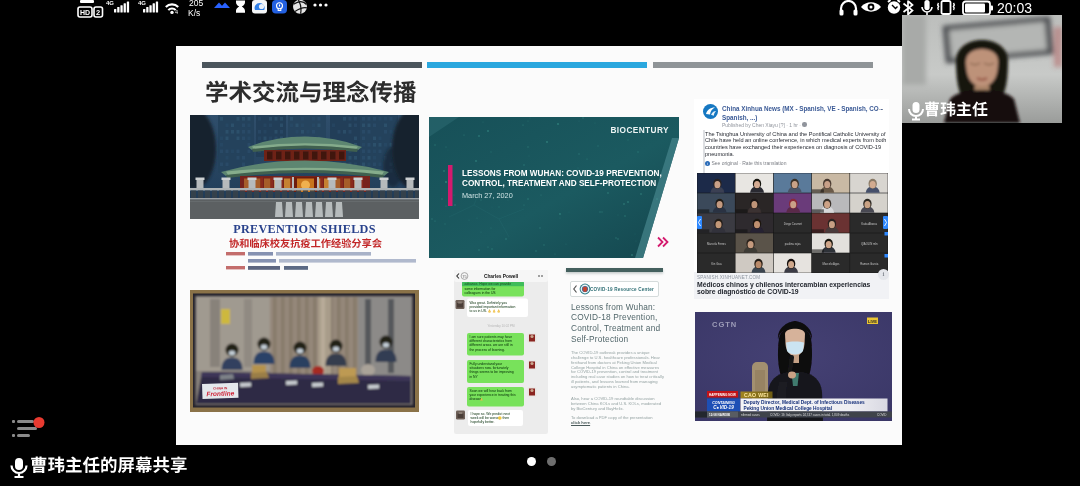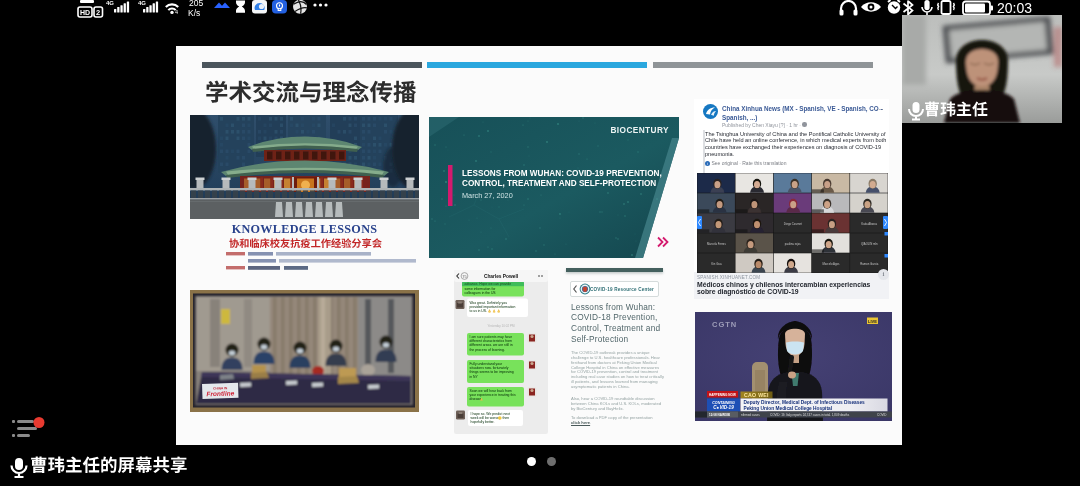--- a/index.html
+++ b/index.html
@@ -401,21 +401,21 @@
         <rect x="0" y="84.5" width="229" height="19.5" fill="#5c6062"></rect>
         <rect x="0" y="86" width="229" height="0.8" fill="#6a6e71"></rect>
         <path d="M86 87 L92 87 L93 102 L85 102 Z" fill="#c6cbcc" opacity="0.85"></path>
         <path d="M96 87 L102 87 L103 102 L95 102 Z" fill="#c6cbcc" opacity="0.85"></path>
         <path d="M106 87 L112 87 L113 102 L105 102 Z" fill="#c6cbcc" opacity="0.85"></path>
         <path d="M116 87 L122 87 L123 102 L115 102 Z" fill="#c6cbcc" opacity="0.85"></path>
         <path d="M126 87 L132 87 L133 102 L125 102 Z" fill="#c6cbcc" opacity="0.85"></path>
         <path d="M136 87 L142 87 L143 102 L135 102 Z" fill="#c6cbcc" opacity="0.85"></path>
         <path d="M146 87 L152 87 L153 102 L145 102 Z" fill="#c6cbcc" opacity="0.85"></path>
       </svg>
-<div class="abs" style="left:14px;top:176px;width:229px;text-align:center;font-family:'Liberation Serif',serif;font-weight:bold;font-size:12.2px;letter-spacing:0.3px;color:#29428c;">KNOWLEDGE LESSONS</div>
+<div class="abs" style="left:14px;top:176px;width:229px;text-align:center;font-family:'Liberation Serif',serif;font-weight:bold;font-size:12.2px;letter-spacing:0.3px;color:#29428c;">PREVENTION SHIELDS</div>
 <svg style="position:absolute;left:52.5px;top:191.5px" width="153" height="13" viewBox="0 -9.0 153 13">
         <path d="M3.7 -4.9C3.5 -4.0 3.2 -3.0 2.8 -2.5C3.0 -2.3 3.5 -2.0 3.7 -1.9C4.2 -2.5 4.5 -3.6 4.8 -4.7ZM1.4 -8.7V-6.3H0.4V-5.1H1.4V0.9H2.6V-5.1H3.5V-6.3H2.6V-8.7ZM5.3 -8.6V-6.8H3.8V-5.6H5.3C5.3 -3.7 4.8 -1.5 2.8 0.1C3.1 0.3 3.6 0.7 3.8 0.9C6.0 -0.9 6.4 -3.5 6.5 -5.6H7.4C7.4 -2.1 7.3 -0.8 7.0 -0.5C6.9 -0.4 6.8 -0.3 6.7 -0.3C6.5 -0.3 6.0 -0.3 5.5 -0.4C5.7 -0.1 5.8 0.4 5.9 0.8C6.4 0.8 6.9 0.8 7.3 0.8C7.6 0.7 7.9 0.6 8.1 0.2C8.4 -0.2 8.5 -1.2 8.6 -3.9C8.8 -3.0 8.9 -2.2 9.0 -1.6L10.1 -1.9C9.9 -2.6 9.6 -3.9 9.3 -4.9L8.6 -4.7L8.6 -6.2C8.6 -6.4 8.6 -6.8 8.6 -6.8H6.5V-8.6Z M15.5 -7.7V0.4H16.7V-0.4H18.3V0.3H19.6V-7.7ZM16.7 -1.6V-6.5H18.3V-1.6ZM14.4 -8.6C13.5 -8.2 12.0 -7.9 10.7 -7.7C10.8 -7.4 11.0 -7.0 11.0 -6.7C11.5 -6.8 12.0 -6.9 12.5 -6.9V-5.6H10.6V-4.5H12.2C11.8 -3.4 11.1 -2.2 10.4 -1.4C10.6 -1.1 10.9 -0.7 11.0 -0.3C11.6 -0.9 12.1 -1.8 12.5 -2.7V0.9H13.7V-2.9C14.0 -2.4 14.4 -1.9 14.6 -1.5L15.3 -2.6C15.0 -2.8 14.1 -3.9 13.7 -4.3V-4.5H15.2V-5.6H13.7V-7.2C14.2 -7.3 14.8 -7.5 15.2 -7.6Z M21.0 -7.5V-0.3H22.2V-7.5ZM26.3 -5.6C26.9 -5.1 27.7 -4.4 28.1 -4.0L28.9 -4.9C28.5 -5.3 27.8 -5.9 27.1 -6.3ZM25.7 -8.7C25.4 -7.4 24.8 -6.1 24.0 -5.2V-8.5H22.8V0.8H24.0V-5.0C24.3 -4.9 24.8 -4.6 25.0 -4.4C25.4 -4.9 25.8 -5.6 26.2 -6.4H30.2V-7.6H26.6C26.7 -7.9 26.8 -8.2 26.9 -8.5ZM26.8 -0.7H25.9V-2.7H26.8ZM27.9 -0.7V-2.7H28.8V-0.7ZM24.7 -3.9V0.9H25.9V0.4H28.8V0.9H30.0V-3.9Z M36.0 -6.1V-4.8H33.3V-3.7H35.5C34.9 -2.5 33.8 -1.3 32.6 -0.7C32.9 -0.5 33.3 -0.0 33.5 0.3C34.4 -0.4 35.3 -1.3 36.0 -2.4V0.9H37.3V-2.4C38.0 -1.4 38.9 -0.5 39.7 0.1C39.9 -0.2 40.3 -0.6 40.6 -0.9C39.5 -1.5 38.4 -2.6 37.7 -3.7H40.2V-4.8H37.3V-6.1ZM35.2 -8.4C35.3 -8.1 35.5 -7.8 35.6 -7.5H31.7V-4.9C31.7 -3.4 31.6 -1.3 30.8 0.2C31.1 0.3 31.6 0.7 31.8 0.9C32.7 -0.7 32.9 -3.2 32.9 -4.9V-6.3H40.3V-7.5H37.1C37.0 -7.9 36.7 -8.4 36.4 -8.8Z M48.4 -4.3C48.2 -3.6 47.9 -3.0 47.6 -2.5C47.2 -3.0 46.9 -3.6 46.6 -4.2L46.0 -4.1C46.5 -4.6 46.9 -5.1 47.2 -5.6L46.1 -6.1C45.7 -5.4 45.1 -4.6 44.4 -4.1C44.7 -3.9 45.1 -3.6 45.3 -3.3L45.7 -3.7C46.0 -2.9 46.3 -2.2 46.8 -1.6C46.1 -0.9 45.3 -0.4 44.3 -0.0C44.6 0.2 45.0 0.7 45.1 0.9C46.1 0.5 46.9 0.0 47.6 -0.6C48.2 0.0 49.0 0.5 50.0 0.9C50.2 0.5 50.6 0.0 50.8 -0.3C49.9 -0.5 49.1 -1.0 48.4 -1.6C48.9 -2.2 49.2 -3.0 49.5 -3.8C49.6 -3.7 49.7 -3.5 49.8 -3.4L50.7 -4.2C50.3 -4.8 49.6 -5.5 49.0 -6.1H50.6V-7.2H47.8L48.4 -7.5C48.3 -7.9 48.0 -8.4 47.7 -8.8L46.6 -8.4C46.8 -8.0 47.1 -7.6 47.2 -7.2H44.9V-6.1H48.7L48.0 -5.5C48.5 -5.1 49.0 -4.5 49.4 -4.0ZM42.5 -8.7V-6.7H41.3V-5.5H42.3C42.1 -4.3 41.6 -2.8 41.0 -2.0C41.2 -1.7 41.4 -1.1 41.6 -0.8C41.9 -1.4 42.3 -2.3 42.5 -3.2V0.9H43.6V-3.6C43.9 -3.1 44.1 -2.6 44.2 -2.3L44.9 -3.2C44.7 -3.5 43.9 -4.8 43.6 -5.2V-5.5H44.7V-6.7H43.6V-8.7Z M54.2 -8.7C54.2 -8.4 54.2 -7.8 54.1 -7.2H51.6V-6.0H54.0C53.7 -4.1 53.0 -1.8 51.2 -0.3C51.7 -0.1 52.0 0.2 52.3 0.5C53.4 -0.5 54.1 -1.8 54.6 -3.2C55.0 -2.4 55.4 -1.8 55.9 -1.2C55.2 -0.7 54.4 -0.4 53.5 -0.1C53.8 0.1 54.0 0.6 54.2 0.9C55.2 0.6 56.1 0.2 56.9 -0.4C57.8 0.2 58.8 0.6 60.0 0.9C60.2 0.5 60.6 0.0 60.8 -0.2C59.7 -0.4 58.7 -0.8 57.9 -1.3C58.7 -2.1 59.3 -3.2 59.7 -4.6L58.9 -5.0L58.6 -4.9H55.0C55.1 -5.3 55.2 -5.6 55.2 -6.0H60.5V-7.2H55.4C55.4 -7.8 55.4 -8.3 55.5 -8.7ZM56.9 -2.0C56.3 -2.5 55.9 -3.1 55.5 -3.7H58.1C57.8 -3.1 57.4 -2.5 56.9 -2.0Z M62.9 -8.7V-6.7H61.6V-5.6H62.9V-3.8C62.3 -3.6 61.8 -3.5 61.4 -3.4L61.7 -2.3L62.9 -2.6V-0.4C62.9 -0.3 62.8 -0.3 62.7 -0.3C62.5 -0.3 62.1 -0.3 61.7 -0.3C61.8 0.0 62.0 0.5 62.0 0.8C62.8 0.8 63.3 0.8 63.6 0.6C63.9 0.4 64.0 0.1 64.0 -0.4V-2.9L65.2 -3.2L65.1 -4.3L64.0 -4.0V-5.6H65.1V-6.7H64.0V-8.7ZM66.9 -8.5C67.1 -8.0 67.3 -7.4 67.4 -7.0H65.3V-5.9H71.1V-7.0H67.8L68.7 -7.3C68.6 -7.7 68.3 -8.3 68.1 -8.8ZM66.0 -5.0V-3.2C66.0 -2.1 65.8 -0.8 64.4 0.1C64.6 0.2 65.0 0.7 65.2 1.0C66.9 -0.0 67.2 -1.8 67.2 -3.2V-3.9H68.6V-0.6C68.6 0.2 68.7 0.4 68.9 0.6C69.0 0.8 69.3 0.8 69.6 0.8C69.7 0.8 70.0 0.8 70.1 0.8C70.3 0.8 70.6 0.8 70.8 0.7C70.9 0.6 71.0 0.4 71.1 0.1C71.2 -0.1 71.2 -0.8 71.2 -1.3C70.9 -1.4 70.5 -1.6 70.3 -1.8C70.3 -1.2 70.3 -0.8 70.3 -0.6C70.3 -0.4 70.3 -0.3 70.2 -0.3C70.2 -0.2 70.1 -0.2 70.1 -0.2C70.1 -0.2 70.0 -0.2 70.0 -0.2C69.9 -0.2 69.9 -0.2 69.8 -0.3C69.8 -0.3 69.8 -0.4 69.8 -0.7V-5.0Z M76.4 -8.4C76.5 -8.2 76.7 -7.9 76.8 -7.6H73.2V-5.7C73.1 -6.0 72.8 -6.5 72.6 -6.8L71.6 -6.4C72.0 -5.8 72.3 -5.0 72.5 -4.5L73.2 -4.9V-4.5L73.2 -3.7C72.6 -3.4 72.0 -3.1 71.6 -2.9L72.0 -1.8L73.1 -2.5C73.0 -1.5 72.6 -0.5 72.0 0.2C72.3 0.4 72.8 0.7 73.0 1.0C74.1 -0.3 74.4 -2.2 74.4 -3.8C74.6 -3.6 74.8 -3.3 75.0 -3.1H74.9V-2.1H75.5L75.1 -2.0C75.5 -1.4 75.9 -0.9 76.3 -0.5C75.7 -0.3 75.0 -0.2 74.2 -0.1C74.4 0.2 74.6 0.6 74.7 0.9C75.7 0.8 76.6 0.5 77.5 0.2C78.3 0.6 79.3 0.8 80.4 0.9C80.6 0.6 80.9 0.1 81.1 -0.1C80.2 -0.2 79.4 -0.3 78.7 -0.5C79.4 -1.1 80.0 -1.8 80.4 -2.8L79.7 -3.1L79.5 -3.1H75.4C76.5 -3.6 76.7 -4.3 76.8 -5.0H78.4V-4.8C78.4 -3.8 78.6 -3.3 79.6 -3.3C79.8 -3.3 80.2 -3.3 80.3 -3.3C80.5 -3.3 80.8 -3.4 81.0 -3.4C80.9 -3.7 80.9 -4.2 80.9 -4.5C80.7 -4.5 80.5 -4.4 80.3 -4.4C80.2 -4.4 79.8 -4.4 79.7 -4.4C79.6 -4.4 79.5 -4.5 79.5 -4.8V-6.1H75.6V-5.2C75.6 -4.7 75.5 -4.3 74.4 -3.9L74.4 -4.5V-6.5H81.3V-7.6H78.1C78.0 -7.9 77.8 -8.4 77.7 -8.7ZM78.7 -2.1C78.4 -1.7 78.0 -1.3 77.5 -1.0C77.0 -1.3 76.6 -1.7 76.3 -2.1Z M82.1 -1.0V0.2H91.4V-1.0H87.4V-6.3H90.8V-7.6H82.6V-6.3H86.0V-1.0Z M97.1 -8.6C96.6 -7.1 95.8 -5.6 94.9 -4.7C95.1 -4.5 95.6 -4.1 95.8 -3.8C96.3 -4.4 96.7 -5.1 97.2 -5.8H97.5V0.9H98.8V-1.4H101.6V-2.5H98.8V-3.7H101.5V-4.8H98.8V-5.8H101.7V-7.0H97.7C97.9 -7.4 98.1 -7.8 98.2 -8.3ZM94.4 -8.6C93.8 -7.2 93.0 -5.7 92.0 -4.8C92.2 -4.5 92.6 -3.8 92.7 -3.5C92.9 -3.7 93.1 -4.0 93.3 -4.2V0.9H94.6V-6.1C94.9 -6.8 95.3 -7.5 95.5 -8.3Z M102.3 -0.8 102.5 0.4C103.5 0.2 104.8 -0.2 105.9 -0.5L105.8 -1.6C104.5 -1.3 103.2 -0.9 102.3 -0.8ZM102.6 -4.2C102.8 -4.3 103.0 -4.4 103.9 -4.5C103.6 -4.0 103.3 -3.7 103.1 -3.5C102.8 -3.2 102.5 -2.9 102.3 -2.9C102.4 -2.5 102.6 -2.0 102.7 -1.7C102.9 -1.9 103.4 -2.0 105.9 -2.5C105.9 -2.8 105.9 -3.2 105.9 -3.6L104.4 -3.3C105.1 -4.1 105.8 -5.0 106.4 -5.9L105.3 -6.6C105.1 -6.3 104.9 -5.9 104.7 -5.6L103.7 -5.5C104.3 -6.3 104.9 -7.3 105.3 -8.2L104.1 -8.7C103.7 -7.5 103.0 -6.3 102.8 -6.0C102.6 -5.6 102.4 -5.4 102.2 -5.3C102.3 -5.0 102.5 -4.4 102.6 -4.2ZM106.3 -8.2V-7.1H109.5C108.6 -5.9 107.2 -5.1 105.6 -4.6C105.9 -4.4 106.2 -3.9 106.4 -3.6C107.3 -3.9 108.1 -4.3 108.9 -4.8C109.8 -4.4 110.8 -3.9 111.3 -3.5L112.0 -4.5C111.5 -4.8 110.6 -5.3 109.8 -5.6C110.5 -6.2 111.0 -6.9 111.4 -7.8L110.5 -8.2L110.3 -8.2ZM106.4 -3.4V-2.3H108.3V-0.4H105.8V0.7H111.9V-0.4H109.5V-2.3H111.4V-3.4Z M112.4 -1.7 112.6 -0.8C113.4 -0.9 114.3 -1.2 115.1 -1.4L115.0 -2.3C114.1 -2.0 113.1 -1.8 112.4 -1.7ZM116.9 -3.6C117.1 -2.8 117.4 -1.8 117.4 -1.1L118.4 -1.4C118.3 -2.1 118.1 -3.0 117.8 -3.8ZM118.7 -3.8C118.8 -3.1 119.0 -2.1 119.1 -1.4L120.0 -1.6C120.0 -2.2 119.8 -3.2 119.6 -4.0ZM113.1 -6.6C113.0 -5.4 112.9 -3.9 112.8 -3.0H115.4C115.3 -1.2 115.2 -0.4 115.0 -0.2C114.9 -0.1 114.9 -0.1 114.7 -0.1C114.5 -0.1 114.1 -0.1 113.6 -0.2C113.8 0.1 113.9 0.5 113.9 0.8C114.4 0.8 114.9 0.8 115.2 0.8C115.5 0.8 115.7 0.7 115.9 0.4C116.2 0.1 116.4 -0.9 116.5 -3.5C116.5 -3.6 116.5 -3.9 116.5 -3.9H115.7C115.9 -5.1 116.0 -6.9 116.1 -8.3H112.7V-7.3H115.0C114.9 -6.1 114.8 -4.8 114.7 -3.9H113.9C114.0 -4.7 114.1 -5.7 114.1 -6.5ZM119.0 -7.0C119.5 -6.5 120.0 -6.0 120.5 -5.5H117.8C118.2 -6.0 118.6 -6.5 119.0 -7.0ZM118.9 -8.8C118.2 -7.5 117.1 -6.3 115.9 -5.6C116.1 -5.3 116.4 -4.8 116.6 -4.6C116.9 -4.8 117.3 -5.1 117.6 -5.4V-4.5H120.8V-5.3C121.1 -5.0 121.4 -4.8 121.7 -4.6C121.8 -4.9 122.0 -5.5 122.2 -5.8C121.3 -6.3 120.3 -7.2 119.6 -7.9L119.9 -8.4ZM116.6 -0.6V0.5H122.0V-0.6H120.7C121.2 -1.5 121.6 -2.7 122.0 -3.7L120.9 -3.9C120.6 -2.9 120.2 -1.5 119.7 -0.6Z M129.4 -8.6 128.3 -8.1C128.8 -7.0 129.6 -5.9 130.3 -4.9H124.9C125.7 -5.8 126.4 -7.0 126.9 -8.2L125.5 -8.5C125.0 -7.0 123.9 -5.6 122.7 -4.7C123.0 -4.5 123.5 -4.0 123.8 -3.7C124.0 -3.9 124.2 -4.1 124.4 -4.3V-3.7H126.0C125.8 -2.2 125.3 -0.9 123.0 -0.1C123.3 0.1 123.6 0.6 123.8 0.9C126.4 -0.0 127.1 -1.8 127.3 -3.7H129.5C129.4 -1.6 129.3 -0.7 129.1 -0.5C128.9 -0.4 128.8 -0.4 128.7 -0.4C128.4 -0.4 127.9 -0.4 127.3 -0.4C127.5 -0.1 127.7 0.4 127.7 0.8C128.3 0.8 128.9 0.8 129.3 0.8C129.6 0.7 129.9 0.6 130.2 0.3C130.5 -0.1 130.7 -1.3 130.8 -4.4V-4.4C131.0 -4.2 131.2 -4.0 131.3 -3.8C131.6 -4.2 132.0 -4.6 132.3 -4.9C131.3 -5.7 130.0 -7.3 129.4 -8.6Z M135.6 -5.6H139.8V-5.0H135.6ZM134.4 -6.4V-4.2H141.1V-6.4ZM140.3 -3.8 139.9 -3.8H134.1V-2.8H138.3C137.9 -2.7 137.5 -2.5 137.0 -2.4L137.0 -2.0H133.1V-0.9H137.0V-0.3C137.0 -0.1 137.0 -0.1 136.8 -0.1C136.6 -0.1 135.8 -0.1 135.2 -0.1C135.4 0.2 135.5 0.6 135.6 0.9C136.5 0.9 137.2 0.9 137.7 0.8C138.1 0.6 138.3 0.4 138.3 -0.2V-0.9H142.3V-2.0H138.5C139.5 -2.3 140.5 -2.7 141.3 -3.1L140.5 -3.8ZM136.8 -8.5C136.9 -8.3 136.9 -8.1 137.0 -7.9H133.2V-6.9H142.1V-7.9H138.4C138.3 -8.2 138.2 -8.5 138.0 -8.7Z M144.4 0.7C144.9 0.5 145.6 0.5 150.7 0.1C150.9 0.4 151.1 0.7 151.2 0.9L152.3 0.2C151.8 -0.5 150.9 -1.6 150.0 -2.4L149.0 -1.8C149.2 -1.6 149.5 -1.3 149.8 -0.9L146.3 -0.7C146.8 -1.3 147.4 -1.8 147.9 -2.4H152.2V-3.6H143.7V-2.4H146.2C145.6 -1.7 145.1 -1.2 144.8 -1.0C144.5 -0.7 144.3 -0.6 144.0 -0.5C144.1 -0.2 144.4 0.5 144.4 0.7ZM147.9 -8.7C146.9 -7.4 145.0 -6.2 143.1 -5.4C143.4 -5.2 143.8 -4.6 144.0 -4.3C144.5 -4.6 145.0 -4.8 145.5 -5.2V-4.5H150.3V-5.2C150.8 -4.9 151.4 -4.7 151.9 -4.4C152.1 -4.8 152.5 -5.3 152.8 -5.5C151.2 -6.0 149.6 -6.9 148.6 -7.8L149.0 -8.2ZM146.2 -5.6C146.8 -6.0 147.4 -6.5 147.9 -7.0C148.4 -6.5 149.1 -6.0 149.7 -5.6Z" fill="#c22728"></path>
       </svg>
 <svg class="abs" style="left:50px;top:205px" width="200" height="24" viewBox="0 0 200 24">
 <g>
 <rect x="0" y="1" width="19" height="3.4" fill="#b54a48" opacity="0.8"></rect>
 <rect x="22" y="1" width="25" height="3.6" fill="#68779f" opacity="0.8"></rect>
           <rect x="50" y="1" width="95" height="3.6" fill="#93a0bc" opacity="0.8"></rect>
 <rect x="22" y="8" width="28" height="3.6" fill="#68779f" opacity="0.8"></rect>
           <rect x="53" y="8" width="137" height="3.6" fill="#97a3be" opacity="0.75"></rect>

